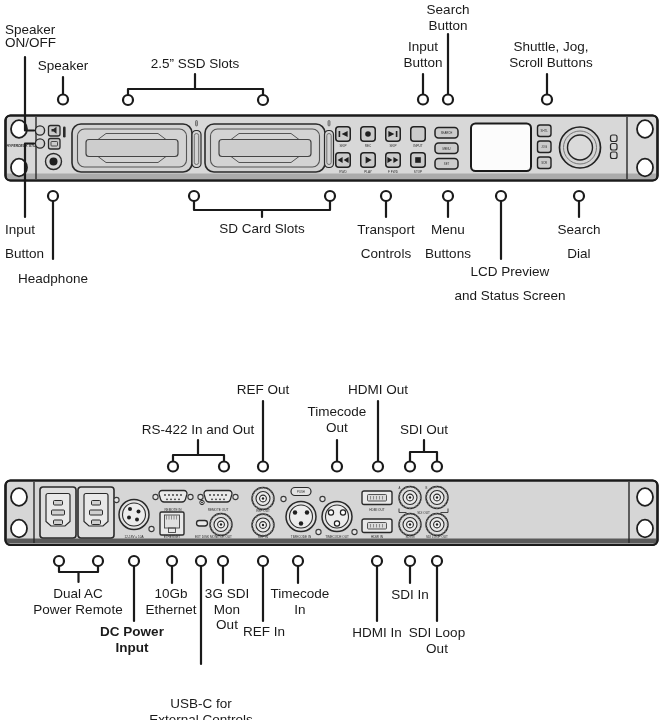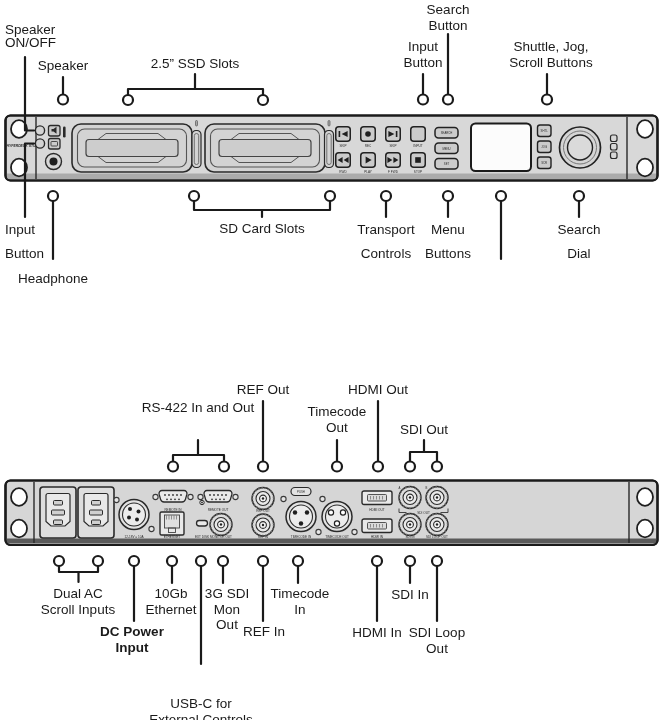--- a/index.html
+++ b/index.html
@@ -423,45 +423,49 @@
   <div>SD Card Slots</div>
 </div>
 <div class="callout c-center lh-wide" style="left:386px;top:218px;">
   <div>Transport</div>
   <div>Controls</div>
 </div>
 <div class="callout c-center lh-wide" style="left:448px;top:218px;">
   <div>Menu</div>
   <div>Buttons</div>
 </div>
+<div class="callout c-center lh-wide" style="left:510px;top:260px;">
+  <div>LCD Preview</div>
+  <div>and Status Screen</div>
+</div>
 <div class="callout c-center lh-wide" style="left:579px;top:218px;">
   <div>Search</div>
   <div>Dial</div>
 </div>
 
-<div class="callout c-center" style="left:198px;top:400px;">
+<div class="callout c-center" style="left:198px;top:422px;">
   <div>RS-422 In and Out</div>
 </div>
 <div class="callout c-center" style="left:263px;top:382px;">
   <div>REF Out</div>
 </div>
 <div class="callout c-center" style="left:337px;top:404px;">
   <div>Timecode</div>
   <div>Out</div>
 </div>
 <div class="callout c-center" style="left:378px;top:382px;">
   <div>HDMI Out</div>
 </div>
 <div class="callout c-center" style="left:424px;top:422px;">
   <div>SDI Out</div>
 </div>
 
 <div class="callout c-center" style="left:78px;top:586px;">
   <div>Dual AC</div>
-  <div>Scroll Inputs</div>
+  <div>Power Remote</div>
 </div>
 <div class="callout c-center" style="left:132px;top:624px;font-weight:bold;">
   <div>DC Power</div>
   <div>Input</div>
 </div>
 <div class="callout c-center" style="left:171px;top:586px;">
   <div>10Gb</div>
   <div>Ethernet</div>
 </div>
 <div class="callout c-center" style="left:201px;top:696px;text-align:center;">

